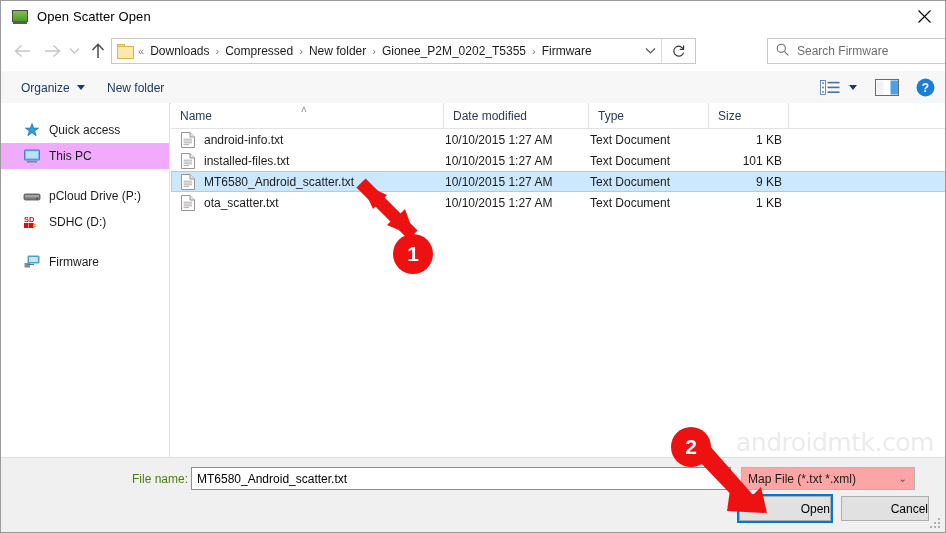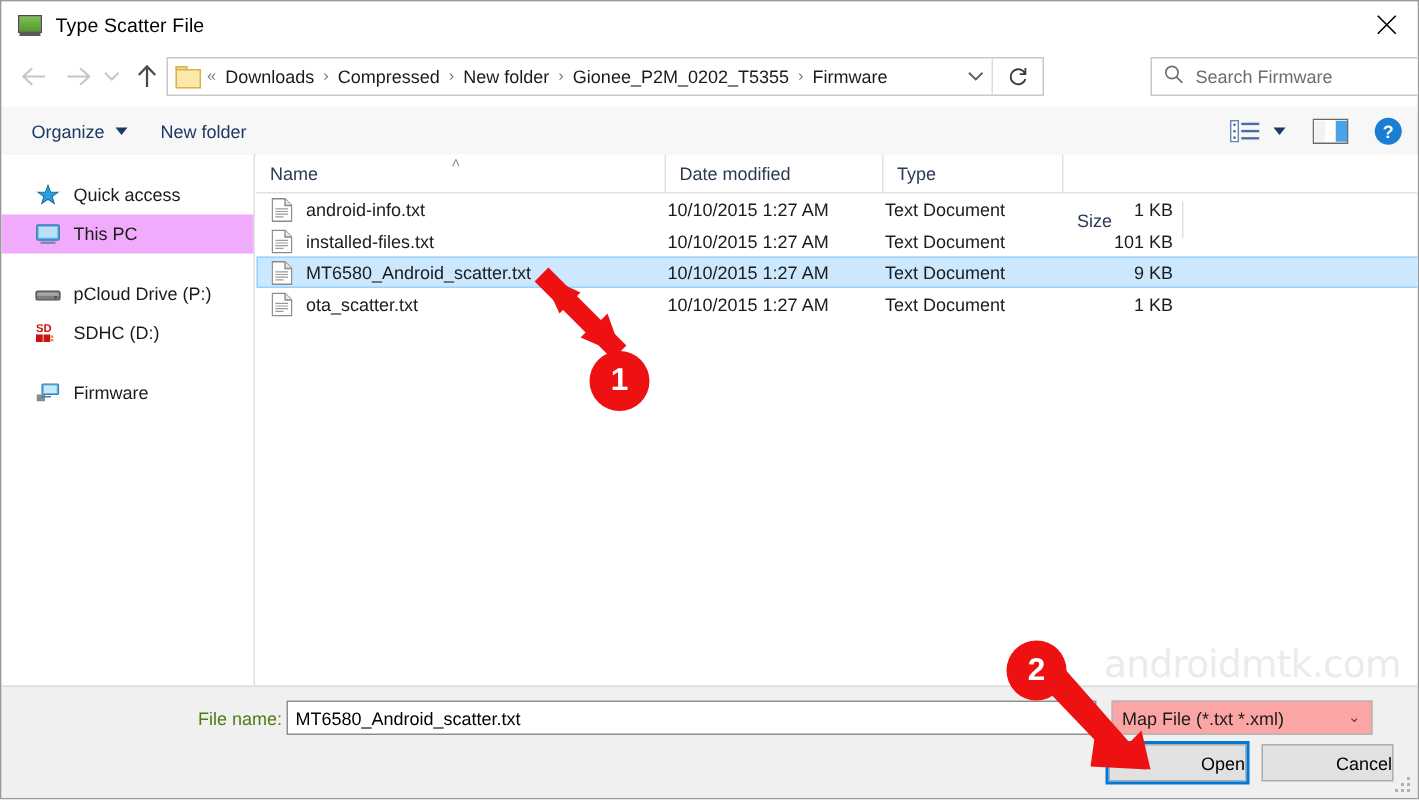--- a/index.html
+++ b/index.html
@@ -255,21 +255,21 @@
     display: flex; align-items: center;
     font-size: 12px;
     color: #2b3a52;
     padding-left: 9px;
     box-sizing: border-box;
     border-right: 1px solid #e2e2e2;
   }
   .col.c-name { left: 0;   width: 273px; }
   .col.c-date { left: 273px; width: 145px; }
   .col.c-type { left: 418px; width: 120px; }
-  .col.c-size { left: 538px; width: 80px; border-right: 1px solid #e2e2e2; margin-top: 31px;}
+  .col.c-size { left: 538px; width: 80px; border-right: 1px solid #e2e2e2;}
   .sort-caret {
     position: absolute;
     left: 130px; top: 2px;
     color: #8d8d8d;
     font-size: 10px;
     line-height: 10px;
   }
   .rows { position: relative; }
   .row {
     position: relative;
@@ -417,21 +417,21 @@
 </head>
 <body>
 
 <div class="dialog">
 
   <div class="titlebar">
     <div class="title-icon">
       <div class="scr"></div>
         <div class="base"></div>
     </div>
-    <div class="title-text">Type Scatter File</div>
+    <div class="title-text">Open Scatter Open</div>
     <div class="close-btn">
       <svg width="13" height="13" viewBox="0 0 13 13">
         <path d="M0.5 0.5 L12.5 12.5 M12.5 0.5 L0.5 12.5" stroke="#000" stroke-width="1.1" fill="none"></path>
       </svg>
     </div>
   </div>
 
   <div class="navbar">
     <div class="nav-btn nav-back">
       <svg width="17" height="14" viewBox="0 0 17 14">

